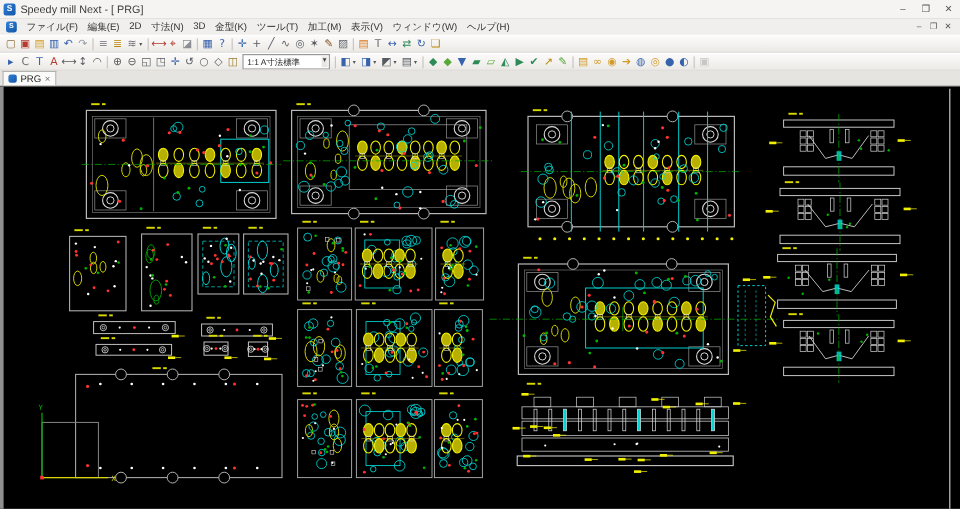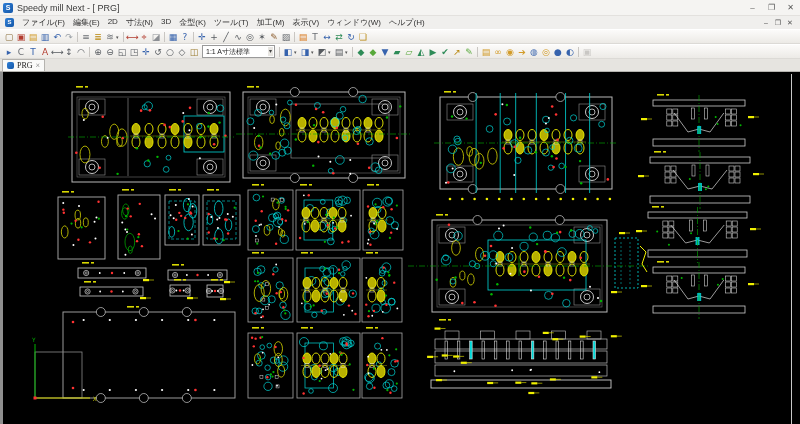--- a/index.html
+++ b/index.html
@@ -24,21 +24,21 @@
   .toolbar{height:13px;background:linear-gradient(#fcfbfa,#eceae6);border-top:1px solid #fff;border-bottom:1px solid #dcdad6;display:flex;align-items:center;padding-left:3px;flex:0 0 auto;white-space:nowrap;overflow:hidden;}
   .ticon{display:inline-block;width:12px;height:12px;font-size:9px;line-height:12px;text-align:center;font-family:"DejaVu Sans",sans-serif;cursor:default;}
   .tw{display:inline-flex;align-items:center;}
   .dd{font-size:5px;color:#555;width:5px;line-height:12px;}
   .tsep{display:inline-block;width:1px;height:10px;background:#c9c6c2;margin:0 2px;}
   .combo{display:inline-flex;align-items:center;height:11px;background:#fff;border:1px solid #9a9a9a;margin:0 2px;padding:0 1px 0 3px;}
   .combo-val{font-size:7px;color:#222;width:62px;overflow:hidden;white-space:nowrap;}
   .combo-arrow{font-size:6px;color:#444;padding:0 1px;background:#e8e6e2;height:9px;line-height:9px;}
 
   
-  .tabbar{height:12px;background:#e6e4e0;display:flex;align-items:flex-end;padding-left:2px;border-bottom:1px solid #b5b3af;flex:0 0 auto;font-family:Liberation Serif, serif;}
+  .tabbar{height:12px;background:#e6e4e0;display:flex;align-items:flex-end;padding-left:2px;border-bottom:1px solid #b5b3af;flex:0 0 auto;}
   .tab{display:inline-flex;align-items:center;background:#fafaf9;border:1px solid #b5b3af;border-bottom:none;height:11px;padding:0 4px;gap:3px;}
   .tab .applogo{width:7px;height:7px;line-height:7px;font-size:5px;margin:0;}
   .tab-label{font-size:8px;color:#222;}
   .tab-close{font-size:8px;color:#777;line-height:9px;}
 
   
   .canvas-wrap{flex:1 1 auto;position:relative;background:#000;}
   svg text{font-family:"DejaVu Sans Mono",monospace;}
 </style>
 </head>

